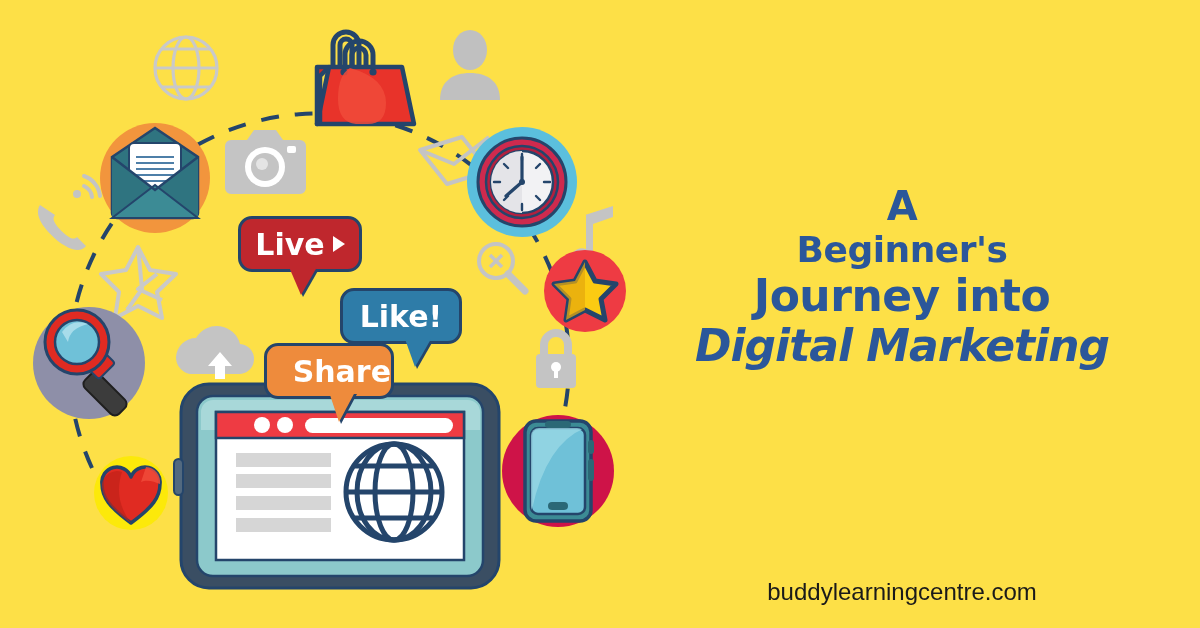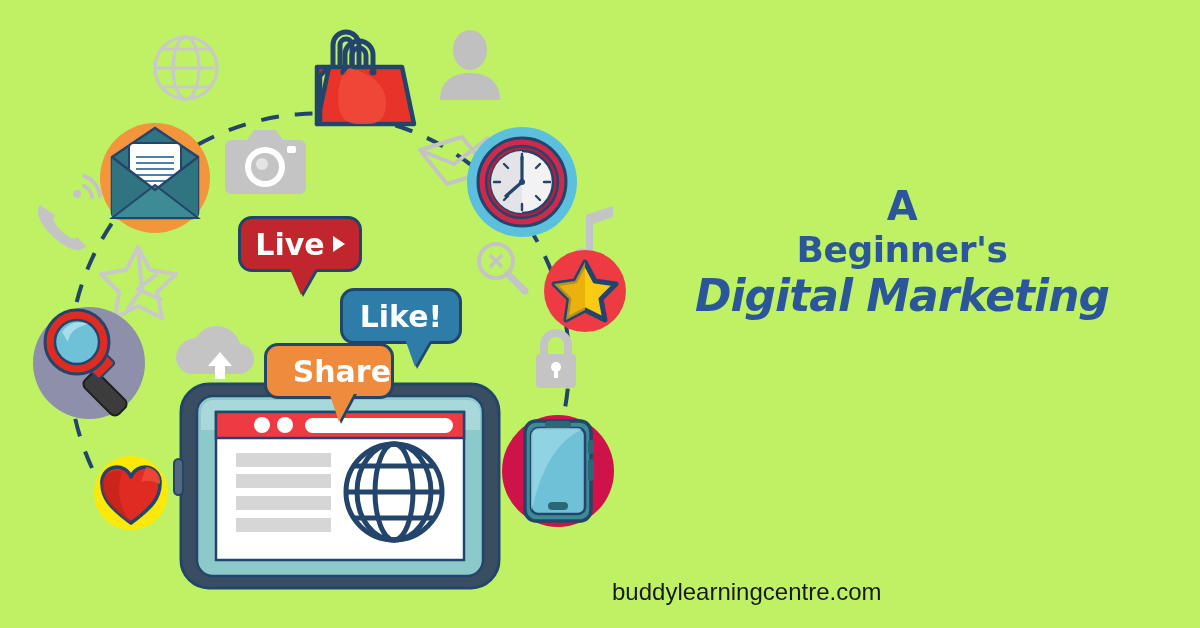--- a/index.html
+++ b/index.html
@@ -8,21 +8,21 @@
     padding: 0;
     background: #ffffff;
   }
   body {
     font-family: "Liberation Sans", sans-serif;
   }
   #canvas {
     position: relative;
     width: 1200px;
     height: 628px;
-    background: #bef264;
+    background: #fde047;
     overflow: hidden;
   }
   .layer {
     position: absolute;
     top: 0;
     left: 0;
     width: 1200px;
     height: 628px;
   }
   
@@ -44,21 +44,21 @@
   #title-line-1 { font-size: 40px; }
   #title-line-2 { font-size: 36px; margin-top: 6px; }
   #title-line-3 { font-size: 44px; margin-top: 6px; }
   #title-line-4 { font-size: 44px; margin-top: 6px; letter-spacing: -1px; font-style: italic; }
 
   #website {
     position: absolute;
     left: 612px;
     top: 578px;
     width: 580px;
-    text-align: left;
+    text-align: center;
     font-family: "Liberation Sans", sans-serif;
     font-size: 24px;
     color: #1a1a1a;
     letter-spacing: 0px;
   }
 
   
   .bubble {
     position: absolute;
     border: 3px solid #24456B;
@@ -332,18 +332,19 @@
   </div>
 
   <div class="bubble" id="bubble-share">
     <span class="bub-text">Share</span>
     <span class="bub-tail"></span>
   </div>
 
   <div id="title-block">
     <div class="title-line" id="title-line-1">A</div>
     <div class="title-line" id="title-line-2">Beginner's</div>
+    <div class="title-line" id="title-line-3">Journey into</div>
     <div class="title-line" id="title-line-4">Digital Marketing</div>
   </div>
 
   <div id="website">buddylearningcentre.com</div>
 
 </div>
 
 </body></html>

